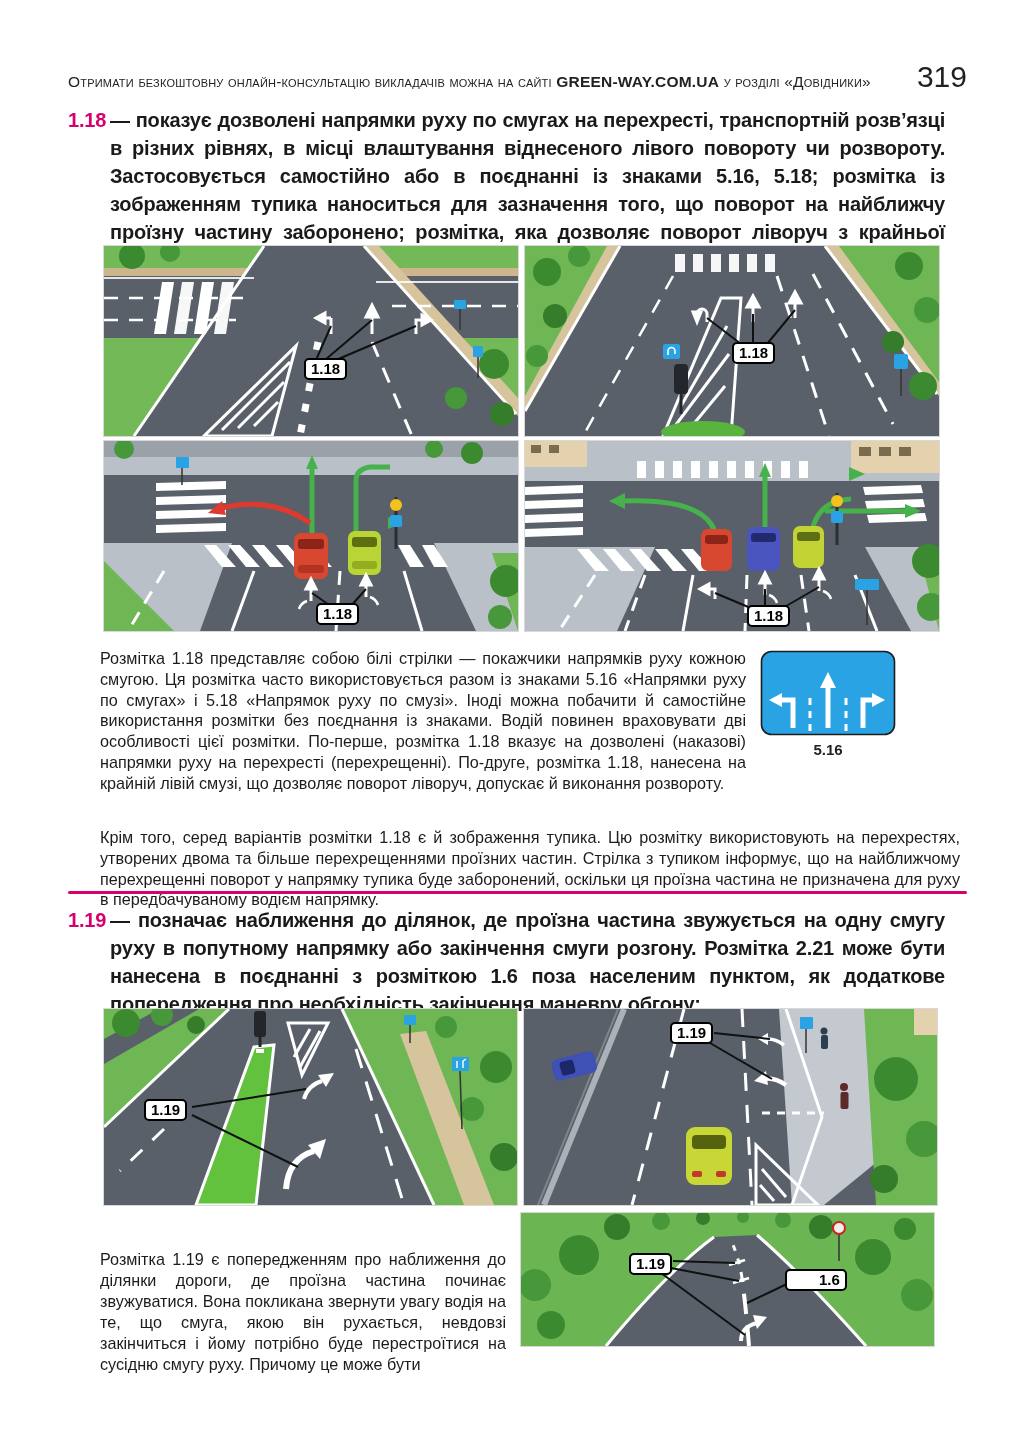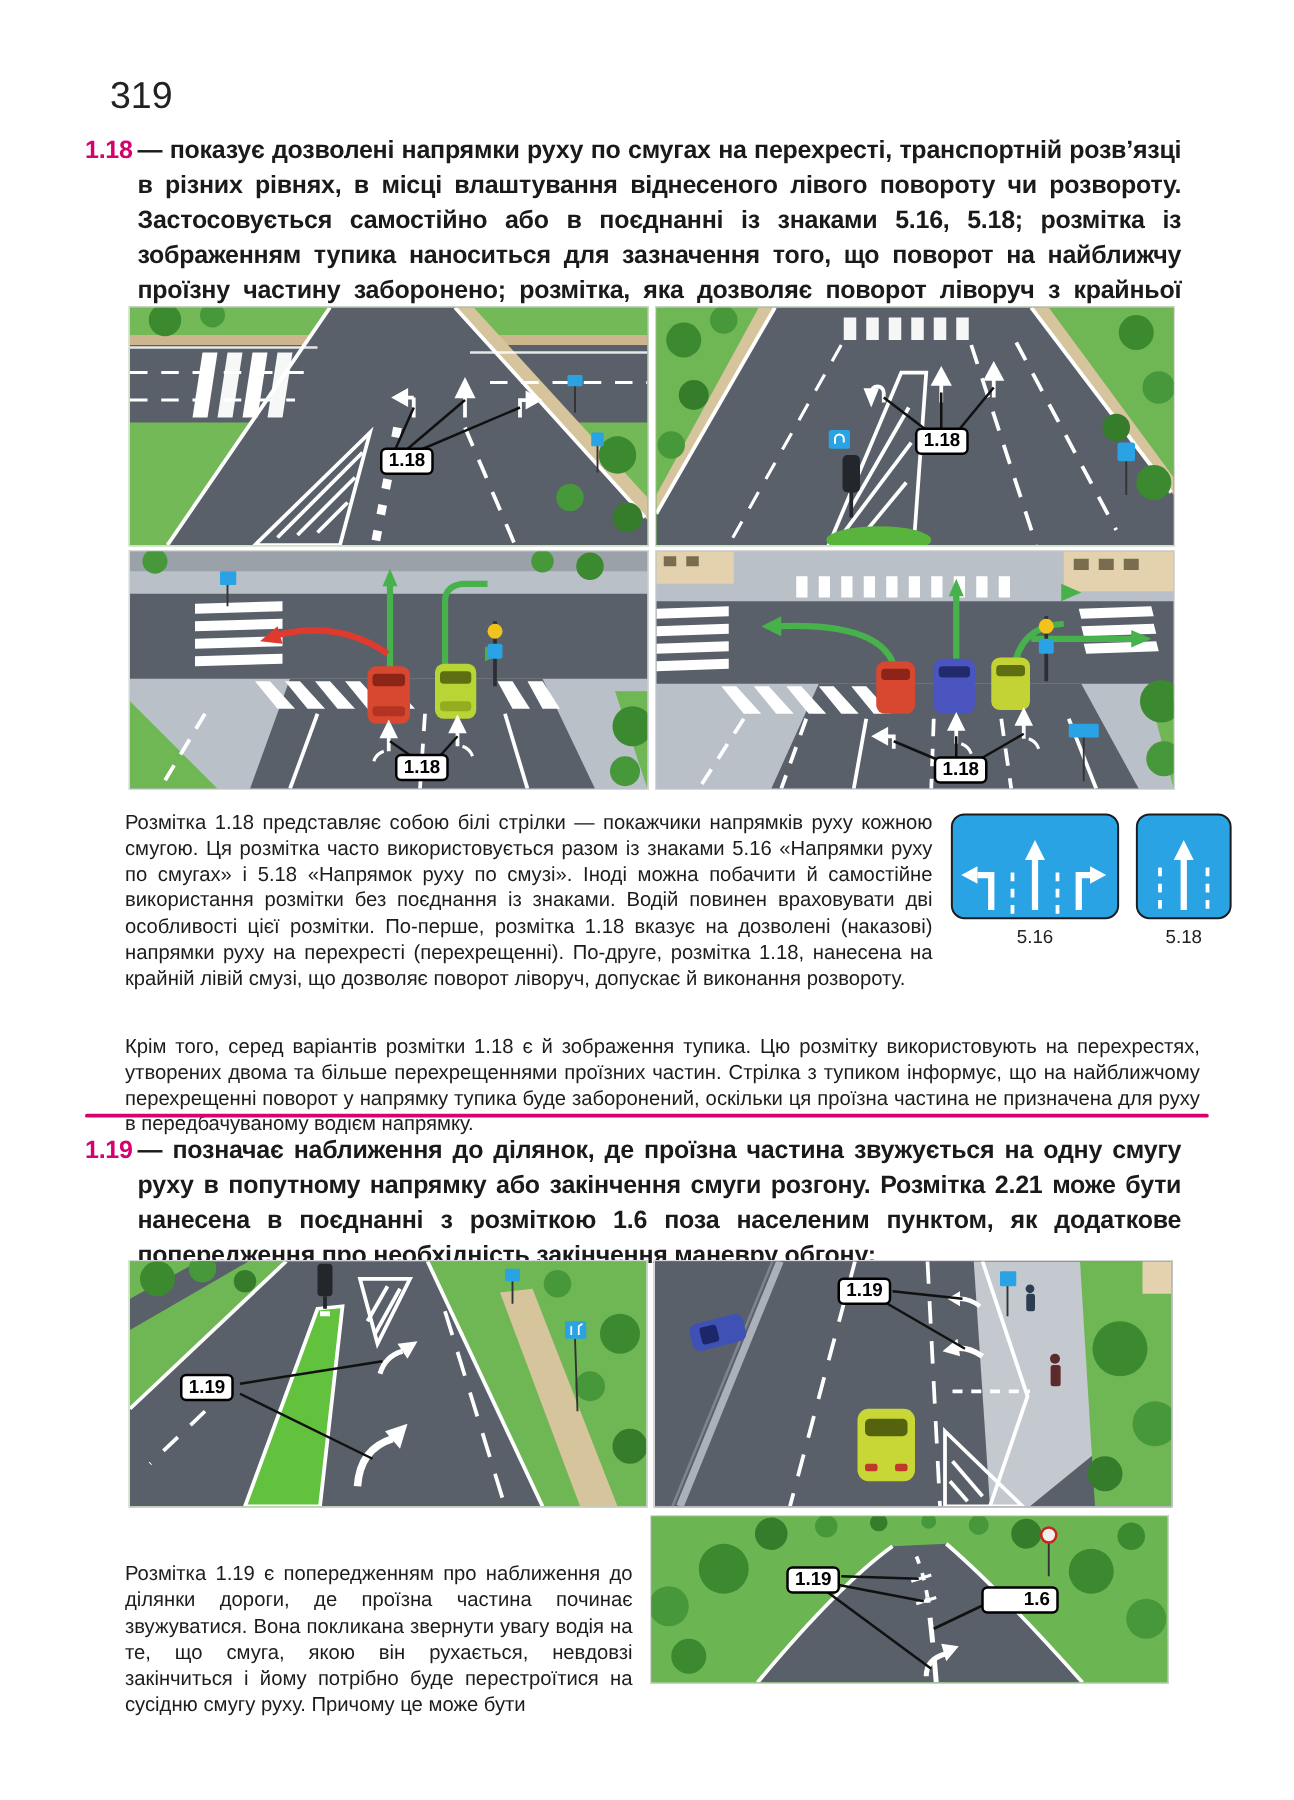--- a/index.html
+++ b/index.html
@@ -16,31 +16,36 @@
   .sect .txt{flex:1;text-align:justify;}
   
   .para{position:absolute;font-size:16.2px;line-height:20.8px;text-align:justify;color:#1c1c1c;}
   
   .figrow{position:absolute;display:flex;gap:5px;}
   .scene{position:relative;border:1px solid #d8d8d8;overflow:hidden;background:#74b958;}
   .scene svg{display:block;width:100%;height:100%;}
   .callout{position:absolute;background:#fff;border:2px solid #000;border-radius:5px;
            font-weight:700;font-size:15px;line-height:18px;padding:0 5px;color:#000;white-space:nowrap;}
   
-  .signs{float:right;width:200px;margin:2px 0 4px 14px;display:flex;gap:12px;align-items:flex-start;}
+  .signs{float:right;width:200px;margin:2px 0 4px 14px;display:flex;gap:12px;align-items:flex-start;font-weight:bold;}
   .sign{display:flex;flex-direction:column;align-items:center;}
   .sign .lbl{font-size:15px;margin-top:4px;color:#222;}
   .divider{position:absolute;left:68px;width:899px;height:3px;background:#d6006e;border-radius:2px;}
 </style>
 </head>
 <body>
 
 <div class="page">
 
   <div class="hdr">
+    <div class="runhead">
+      <span>Отримати безкоштовну онлайн-консультацію викладачів можна на сайті</span>
+      <b>GREEN-WAY.COM.UA</b>
+      <span>у розділі «Довідники»</span>
+    </div>
     <div class="pageno">319</div>
   </div>
 
   <div class="sect" style="left:68px;top:106px;width:877px;">
     <div class="num">1.18</div>
     <div class="txt">— показує дозволені напрямки руху по смугах на перехресті, транспортній розв’язці в різних рівнях, в місці влаштування віднесеного лівого повороту чи розвороту. Застосовується самостійно або в поєднанні із знаками 5.16, 5.18; розмітка із зображенням тупика наноситься для зазначення того, що поворот на найближчу проїзну частину заборонено; розмітка, яка дозволяє поворот ліворуч з крайньої лівої смуги, дозволяє також розворот;</div>
   </div>
 
   <div class="figrow" style="left:103px;top:245px;">
 
@@ -360,32 +365,20 @@
               <polygon points="22,43 22,57 9,50" fill="#fff" stroke="none"></polygon>
             <path d="M68,78 V36" stroke-width="5"></path>
               <polygon points="60,38 76,38 68,22" fill="#fff" stroke="none"></polygon>
             <path d="M103,78 V50 H112" stroke-width="5"></path>
               <polygon points="112,43 112,57 125,50" fill="#fff" stroke="none"></polygon>
             <path d="M50,48 V82" stroke-width="3" stroke-dasharray="7 6"></path>
             <path d="M86,48 V82" stroke-width="3" stroke-dasharray="7 6"></path>
           </g>
         </svg>
         <div class="lbl">5.16</div>
-      </div>
-      <div class="sign">
-        <svg width="78" height="86" viewBox="0 0 78 86">
-          <rect x="1.5" y="1.5" width="75" height="83" rx="10" fill="#29a3e3" stroke="#1d1d1d" stroke-width="1.6"></rect>
-          <g stroke="#fff" fill="none">
-            <path d="M39,78 V36" stroke-width="5"></path>
-              <polygon points="31,38 47,38 39,22" fill="#fff" stroke="none"></polygon>
-            <path d="M20,44 V82" stroke-width="3" stroke-dasharray="7 6"></path>
-            <path d="M58,44 V82" stroke-width="3" stroke-dasharray="7 6"></path>
-          </g>
-        </svg>
-        <div class="lbl">5.18</div>
       </div>
     </div>
     <span>Розмітка 1.18 представляє собою білі стрілки — покажчики напрямків руху кожною смугою. Ця розмітка часто використовується разом із знаками 5.16 «Напрямки руху по смугах» і 5.18 «Напрямок руху по смузі». Іноді можна побачити й самостійне використання розмітки без поєднання із знаками. Водій повинен враховувати дві особливості цієї розмітки. По-перше, розмітка 1.18 вказує на дозволені (наказові) напрямки руху на перехресті (перехрещенні). По-друге, розмітка 1.18, нанесена на крайній лівій смузі, що дозволяє поворот ліворуч, допускає й виконання розвороту.</span>
   </div>
 
   <div class="para" style="left:100px;top:816px;width:860px;margin-top:11px;">
     <span>Крім того, серед варіантів розмітки 1.18 є й зображення тупика. Цю розмітку використовують на перехрестях, утворених двома та більше перехрещеннями проїзних частин. Стрілка з тупиком інформує, що на найближчому перехрещенні поворот у напрямку тупика буде заборонений, оскільки ця проїзна частина не призначена для руху в передбачуваному водієм напрямку.</span>
   </div>
 
   <div class="divider" style="top:891px;"></div>

